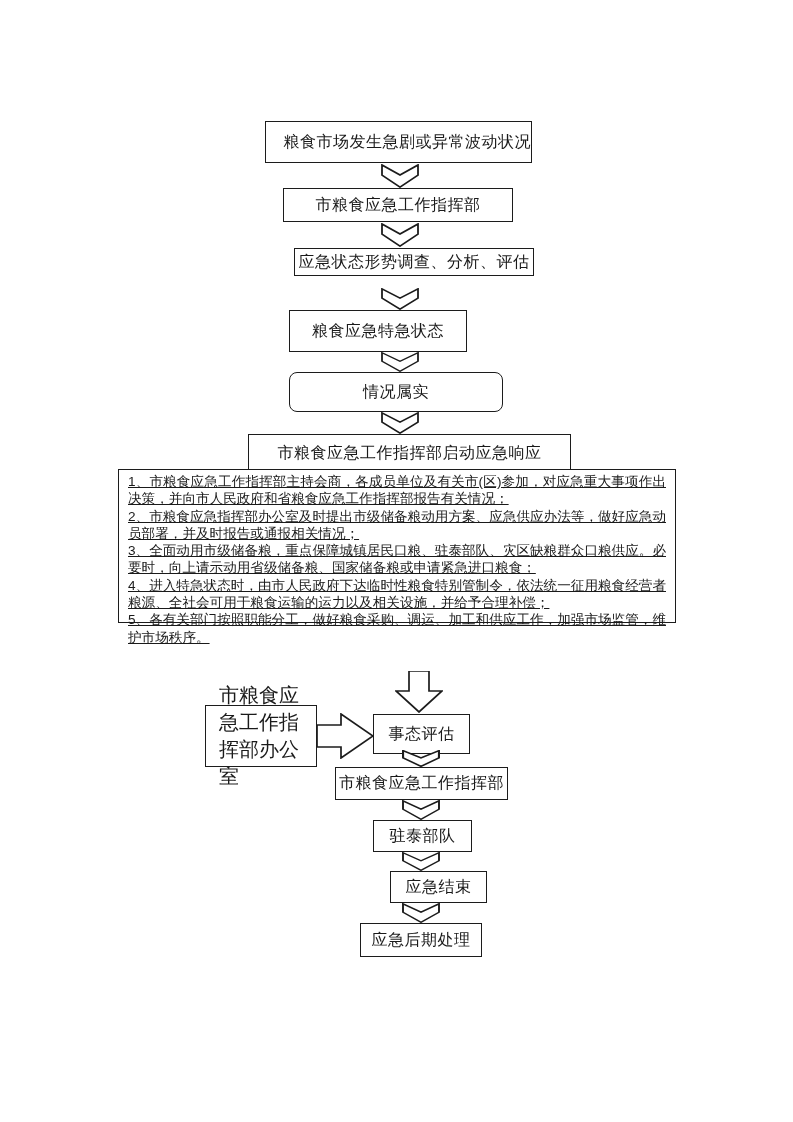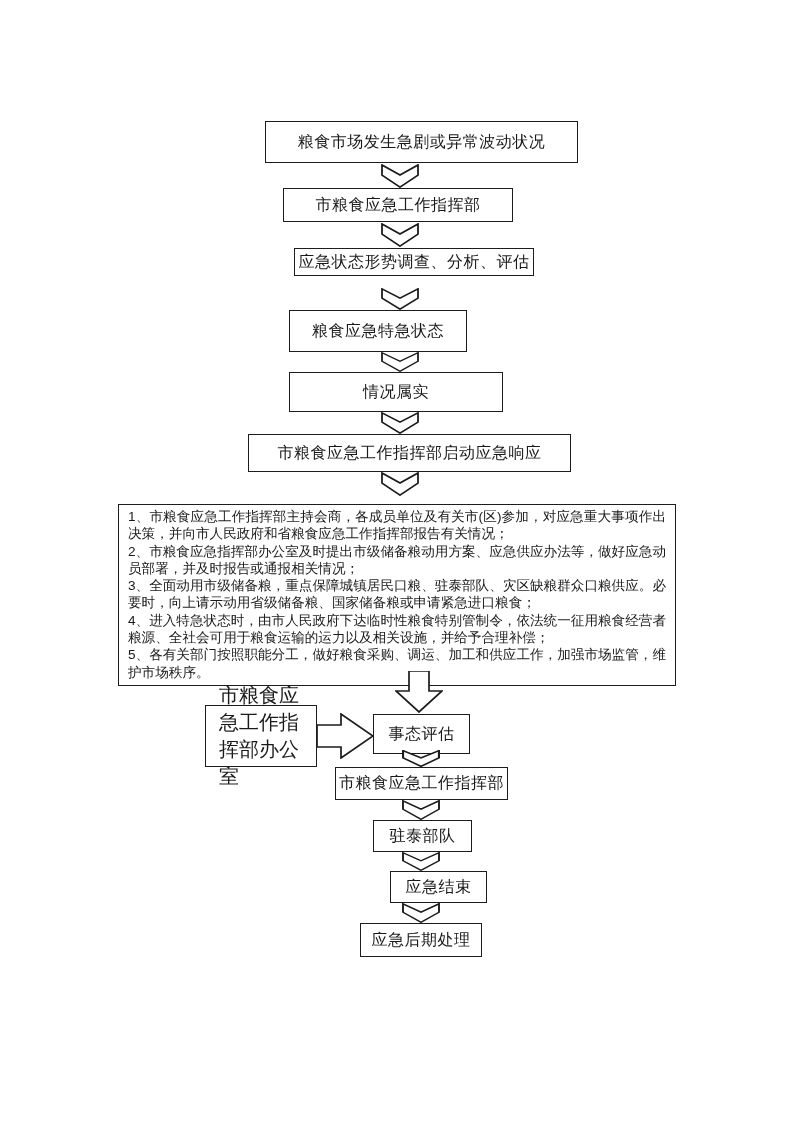--- a/index.html
+++ b/index.html
@@ -48,21 +48,21 @@
     white-space: normal;
     text-align: left;
   }
   .arrow { position: absolute; display: block; }
 </style>
 </head>
 <body>
 
 <div class="page">
 
-  <div class="node" style="left:265px; top:121px; width:313px; height:42px;">
+  <div class="node" style="left:265px; top:121px; width:267px; height:42px;justify-content:flex-end;">
     <span>粮食市场发生急剧或异常波动状况</span>
   </div>
 
   <svg class="arrow" style="left:381px; top:164px;" width="38" height="24" viewBox="0 0 38 26" preserveAspectRatio="none">
     <polygon points="1,1 19,12 37,1 37,12 19,25 1,12" fill="#ffffff" stroke="#1c1c1c" stroke-width="1.8"></polygon>
   </svg>
 
   <div class="node" style="left:283px; top:188px; width:230px; height:34px;">
     <span>市粮食应急工作指挥部</span>
   </div>
@@ -80,37 +80,37 @@
   </svg>
 
   <div class="node" style="left:289px; top:310px; width:178px; height:42px;">
     <span>粮食应急特急状态</span>
   </div>
 
   <svg class="arrow" style="left:381px; top:352px;" width="38" height="20" viewBox="0 0 38 26" preserveAspectRatio="none">
     <polygon points="1,1 19,12 37,1 37,12 19,25 1,12" fill="#ffffff" stroke="#1c1c1c" stroke-width="1.8"></polygon>
   </svg>
 
-  <div class="node" style="left:289px; top:372px; width:214px; height:40px;">
+  <div class="node" style="left:289px; top:372px; width:214px; height:40px;border-radius:8px;">
     <span>情况属实</span>
   </div>
 
   <svg class="arrow" style="left:381px; top:412px;" width="38" height="22" viewBox="0 0 38 26" preserveAspectRatio="none">
     <polygon points="1,1 19,12 37,1 37,12 19,25 1,12" fill="#ffffff" stroke="#1c1c1c" stroke-width="1.8"></polygon>
   </svg>
 
   <div class="node" style="left:248px; top:434px; width:323px; height:38px;">
     <span>市粮食应急工作指挥部启动应急响应</span>
   </div>
 
   <svg class="arrow" style="left:381px; top:472px;" width="38" height="24" viewBox="0 0 38 26" preserveAspectRatio="none">
     <polygon points="1,1 19,12 37,1 37,12 19,25 1,12" fill="#ffffff" stroke="#1c1c1c" stroke-width="1.8"></polygon>
   </svg>
 
-  <div class="bigbox" style="left:118px; top:504px; width:558px; height:182px;">
+  <div class="bigbox" style="left:118px; top:469px; width:558px; height:154px;text-decoration:underline;">
     <p>1、市粮食应急工作指挥部主持会商，各成员单位及有关市(区)参加，对应急重大事项作出决策，并向市人民政府和省粮食应急工作指挥部报告有关情况；</p>
     <p>2、市粮食应急指挥部办公室及时提出市级储备粮动用方案、应急供应办法等，做好应急动员部署，并及时报告或通报相关情况；</p>
     <p>3、全面动用市级储备粮，重点保障城镇居民口粮、驻泰部队、灾区缺粮群众口粮供应。必要时，向上请示动用省级储备粮、国家储备粮或申请紧急进口粮食；</p>
     <p>4、进入特急状态时，由市人民政府下达临时性粮食特别管制令，依法统一征用粮食经营者粮源、全社会可用于粮食运输的运力以及相关设施，并给予合理补偿；</p>
     <p>5、各有关部门按照职能分工，做好粮食采购、调运、加工和供应工作，加强市场监管，维护市场秩序。</p>
   </div>
 
   <svg class="arrow" style="left:395px; top:671px;" width="48" height="42" viewBox="0 0 48 42">
     <polygon points="14,0 34,0 34,20 47,20 24,41 1,20 14,20" fill="#ffffff" stroke="#1c1c1c" stroke-width="1.7"></polygon>
   </svg>

